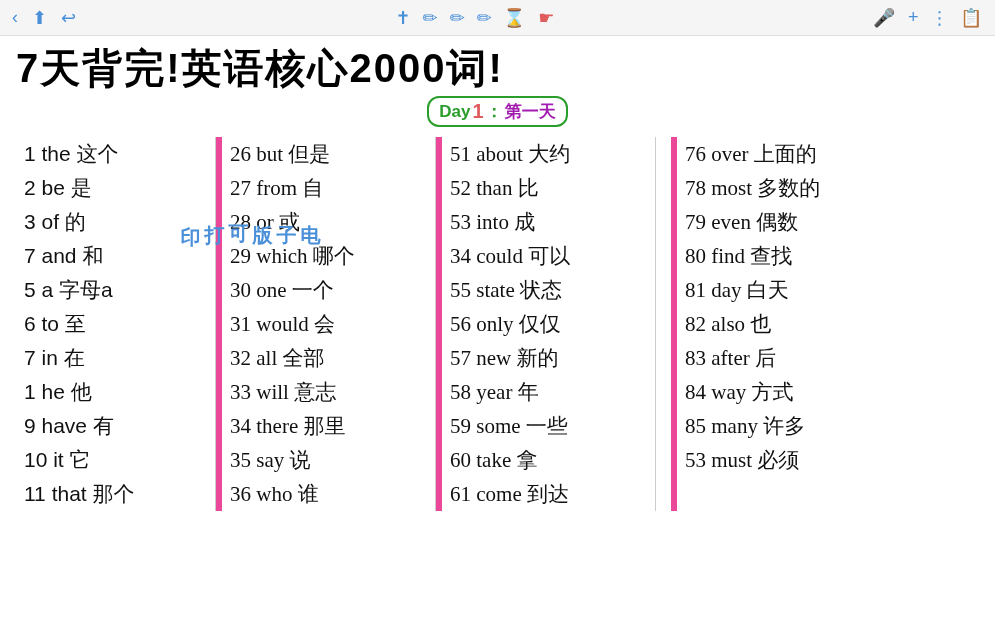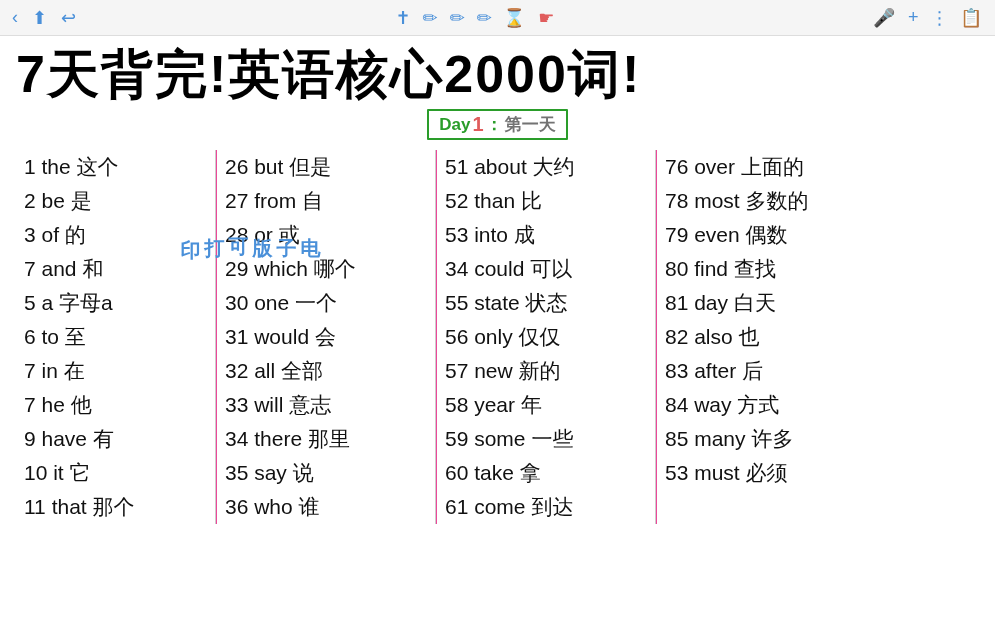--- a/index.html
+++ b/index.html
@@ -31,70 +31,70 @@
     }
     .tb-icon-red { color: #e05c5c; }
 
     
     .content {
       padding: 10px 16px 0 16px;
     }
 
     
     .main-title {
-      font-size: 52px;
+      font-size: 40px;
       font-weight: 900;
       color: #000;
       letter-spacing: 2px;
       line-height: 1.1;
       margin-bottom: 6px;
     }
 
     
     .day-header {
       display: flex;
       justify-content: center;
       align-items: center;
       margin-bottom: 10px;
     }
     .day-badge {
       border: 2px solid #2a9d2a;
       color: #2a9d2a;
       font-size: 17px;
       font-weight: 600;
       padding: 2px 10px;
-      border-radius: 1px;
+      border-radius: 12px;
       display: inline-flex;
       align-items: center;
       gap: 2px;
     }
     .day-badge .day-num {
       color: #e05c5c;
       font-size: 20px;
       font-weight: 900;
     }
     .day-badge .day-cn {
-      color: #737373;
+      color: #a21caf;
     }
 
     
     .word-grid {
       display: grid;
       grid-template-columns: 200px 220px 220px 220px;
       gap: 0;
       position: relative;
     }
 
     .word-column {
       display: flex;
       flex-direction: column;
       border-right: 1px solid #ccc;
       padding: 0 8px;
     }
-    .word-column:last-child { border-right: none; }
+    .word-column:last-child { border-right: none; margin-left: 15px; }
     .word-column:first-child { padding-left: 0; }
 
     .word-item {
       font-size: 21px;
       line-height: 1.62;
       color: #111;
       white-space: nowrap;
     }
 
     
@@ -105,21 +105,22 @@
       writing-mode: vertical-rl;
       font-size: 20px;
       color: #4a90d9;
       font-weight: 600;
       letter-spacing: 6px;
       line-height: 1.2;
     }
 
     
     .col-divider {
-      border-left: 1px solid #ec4899;
+      border-left: 6px solid #ec4899;
+      font-family: Liberation Serif, serif;
     }
   </style>
 </head>
 <body>
 
 <div class="toolbar">
   <div class="toolbar-left">
     <span class="tb-icon">‹</span>
     <span class="tb-icon">⬆</span>
     <span class="tb-icon">↩</span>
@@ -157,21 +158,21 @@
     <div class="watermark">电<br>子<br>版<br>可<br>打<br>印</div>
 
     <div class="word-column">
     <div class="word-item">1 the 这个</div>
         <div class="word-item">2 be 是</div>
         <div class="word-item">3 of 的</div>
         <div class="word-item">7 and 和</div>
         <div class="word-item">5 a 字母a</div>
         <div class="word-item">6 to 至</div>
         <div class="word-item">7 in 在</div>
-        <div class="word-item">7 he 他</div>
+        <div class="word-item">1 he 他</div>
         <div class="word-item">9 have 有</div>
         <div class="word-item">10 it 它</div>
         <div class="word-item">11 that 那个</div>
       </div>
 
     <div class="word-column col-divider">
     <div class="word-item">26 but 但是</div>
         <div class="word-item">27 from 自</div>
         <div class="word-item">28 or 或</div>
         <div class="word-item">29 which 哪个</div>

